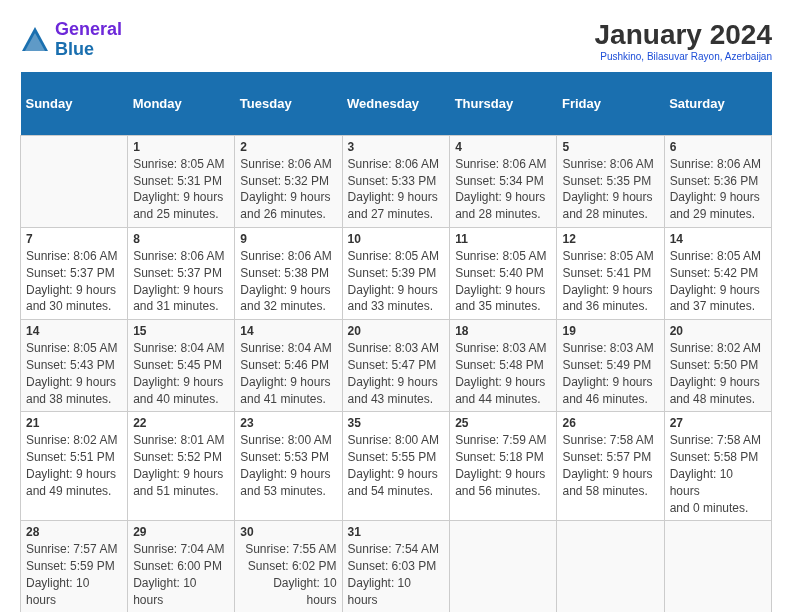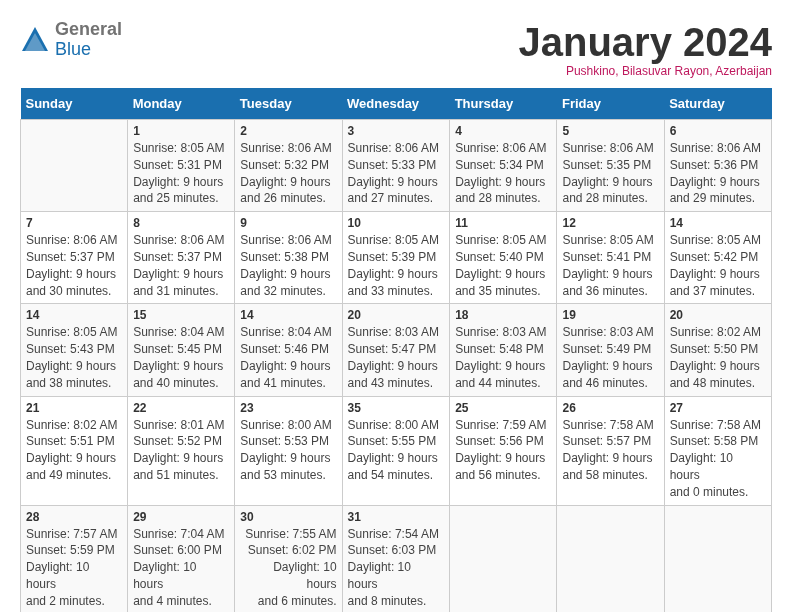--- a/index.html
+++ b/index.html
@@ -21,55 +21,55 @@
       align-items: center;
     }
     .logo-text {
       display: flex;
       flex-direction: column;
       line-height: 1.1;
     }
     .logo-general {
       font-size: 18px;
       font-weight: bold;
-      color: #737373;
+      color: #6d28d9;
     }
     .logo-blue {
       font-size: 18px;
-      font-weight: normal;
+      font-weight: bold;
       color: #1a6faf;
     }
     .logo-icon {
       width: 30px;
       height: 30px;
       margin-right: 5px;
     }
     .title-area {
       text-align: right;
     }
     .month-title {
-      font-size: 40px;
+      font-size: 28px;
       font-weight: bold;
       color: #333;
       line-height: 1.1;
     }
     .location-title {
-      font-size: 12px;
-      color: #be185d;
+      font-size: 10px;
+      color: #1d4ed8;
     }
     table {
       width: 100%;
       border-collapse: collapse;
       font-size: 11px;
     }
     thead tr th {
       background-color: #1a6faf;
       color: #fff;
       text-align: left;
-      padding: 8px 5px;
+      padding: 24px 5px;
       font-size: 13px;
       font-weight: bold;
     }
     tbody tr td {
       border: 1px solid #ccc;
       vertical-align: top;
       padding: 4px 5px;
       width: 108px;
       height: 80px;
       color: #333;
@@ -296,21 +296,21 @@
         <td>
           <div class="day-number">35</div>
           <div class="day-detail" style="white-space: pre-line;">Sunrise: 8:00 AM
 Sunset: 5:55 PM
 Daylight: 9 hours
 and 54 minutes.</div>
         </td>
         <td>
           <div class="day-number">25</div>
           <div class="day-detail" style="white-space: pre-line;">Sunrise: 7:59 AM
-Sunset: 5:56 PM
+Sunset: 5:18 PM
 Daylight: 9 hours
 and 56 minutes.</div>
         </td>
         <td>
           <div class="day-number">26</div>
           <div class="day-detail" style="white-space: pre-line;">Sunrise: 7:58 AM
 Sunset: 5:57 PM
 Daylight: 9 hours
 and 58 minutes.</div>
         </td>

